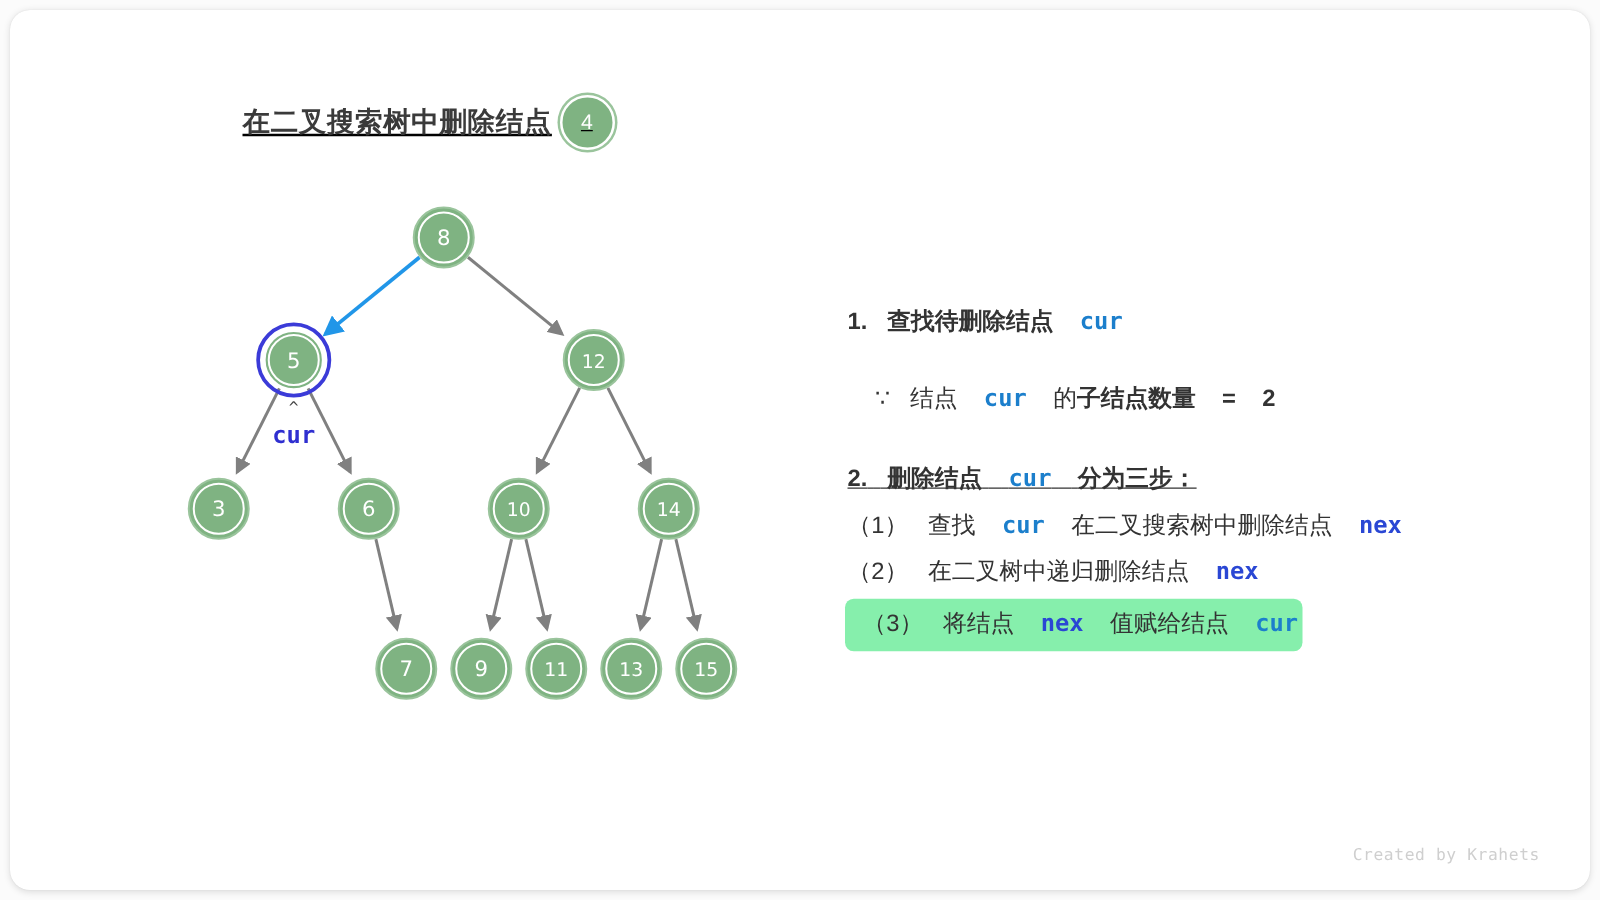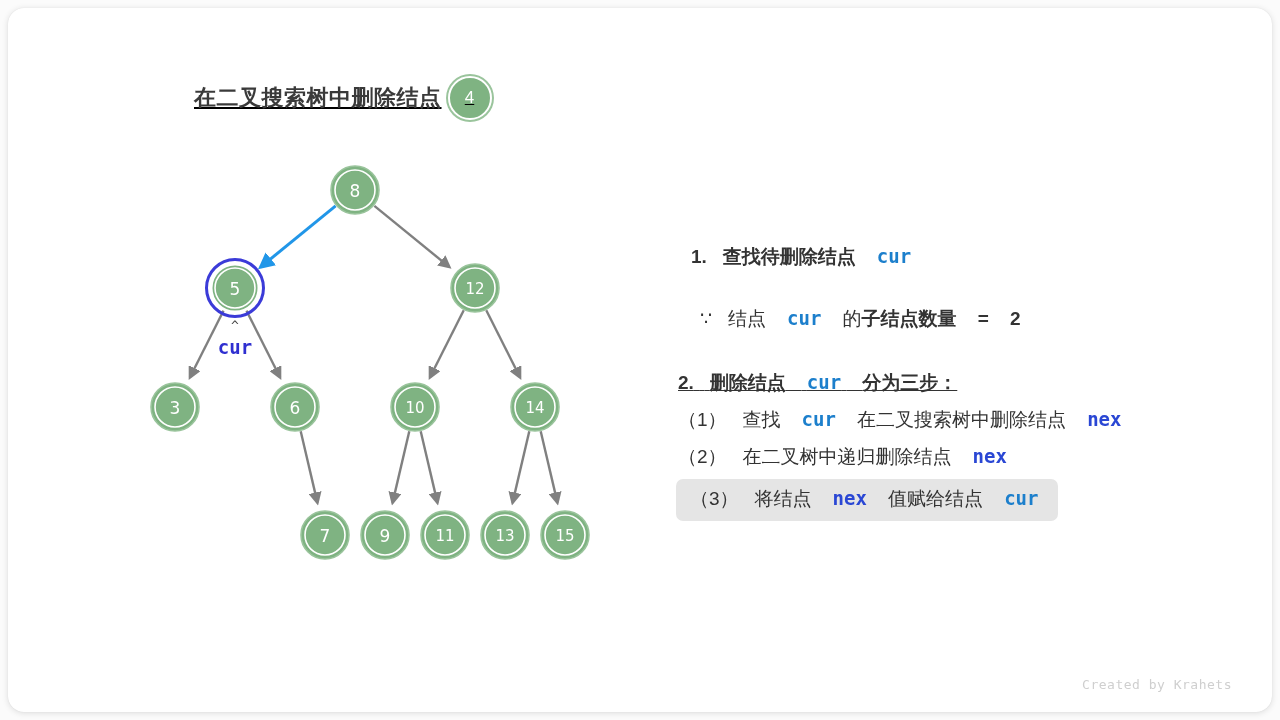--- a/index.html
+++ b/index.html
@@ -123,32 +123,32 @@
   }
   .mono {
     font-family: "DejaVu Sans Mono", monospace;
     font-weight: bold;
     font-size: 19px;
   }
   .mono.cur { color: #1c7fcc; }
   .mono.nex { color: #2a47d4; }
   .bold { font-weight: bold; text-align: right; }
 
-  #row-1 { position: absolute; left: 13px;  top: 0; text-align: right;   }
+  #row-1 { position: absolute; left: 0;  top: 0; text-align: right;   }
   #row-2 { position: absolute; left: 0;  top: 62px; }
   #row-3 { position: absolute; left: 0;  top: 126px; text-decoration: underline; }
   #row-4 { position: absolute; left: 0;  top: 163px; }
   #row-5 { position: absolute; left: 0;  top: 200px; text-align: right; }
   #row-6 {
     position: absolute;
     left: -2px;
     top: 235px;
-    background: #e5e5e5;
+    background: #86efac;
     border-radius: 7px;
-    padding: 7px 20px 9px 14px;
+    padding: 7px 4px 9px 14px;
     box-sizing: border-box;
   }
 
   
   #footer {
     position: absolute;
     right: 48px;
     bottom: 28px;
     font-family: "DejaVu Sans Mono", monospace;
     font-size: 13px;

